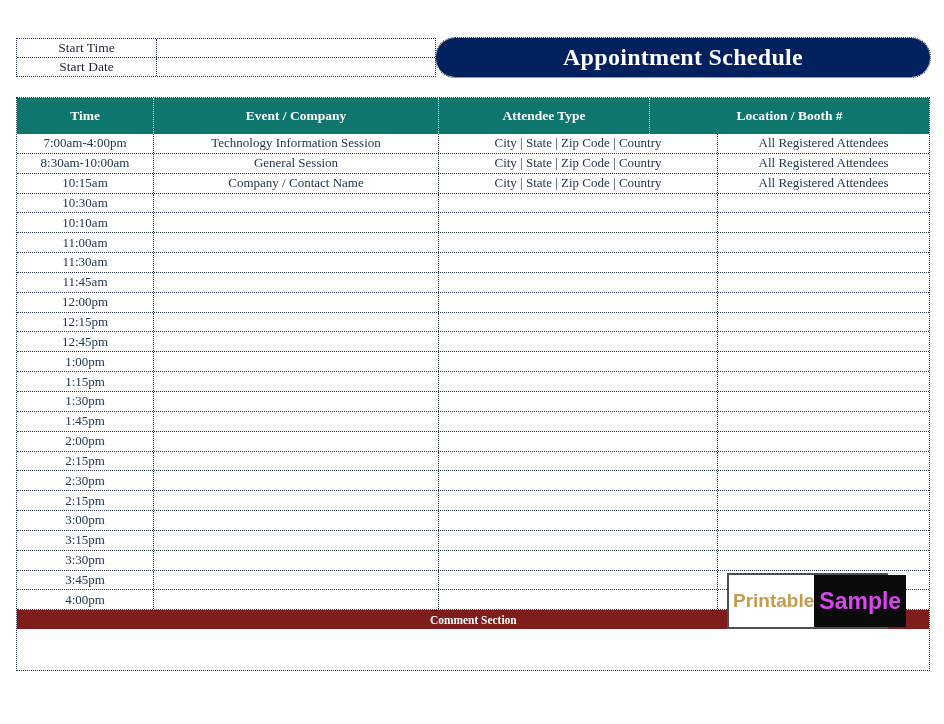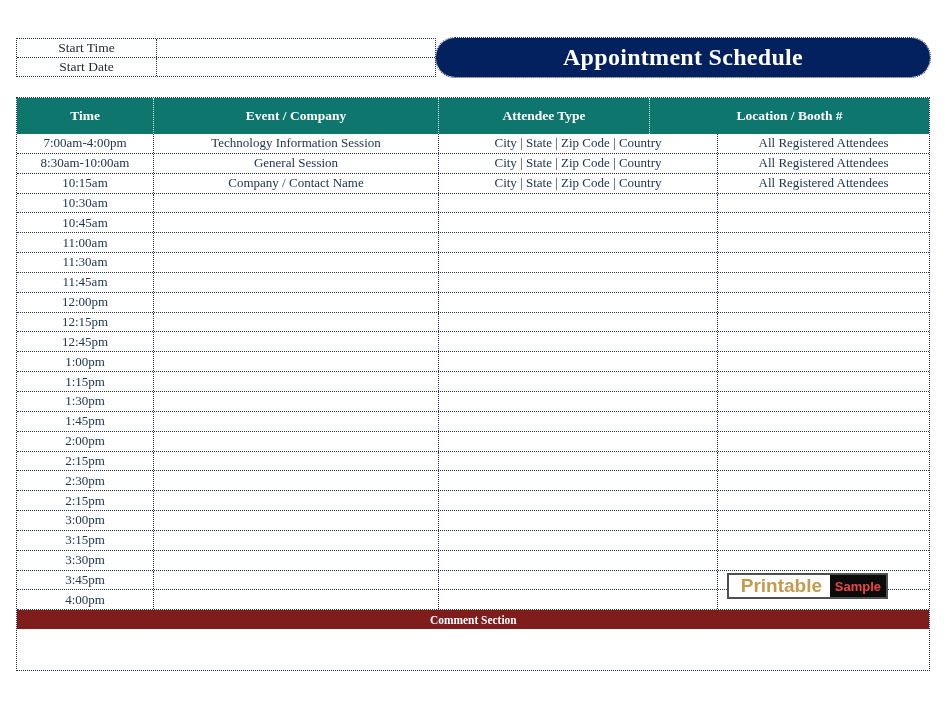--- a/index.html
+++ b/index.html
@@ -87,36 +87,36 @@
   }
   .comment-bar span {
     color: #fff; font-weight: bold; font-size: 13px;
     transform: scaleX(.88);
   }
   .comment-body { height: 41px; background: #fff; }
   
   .watermark {
     position: absolute;
     left: 727px; top: 573px;
-    width: 161px; height: 26px;
+    width: 161px; height: 56px;
     background: #ffffff;
     border: 2px solid #4f4f51;
     display: flex; align-items: stretch;
     font-family: "Liberation Sans", "DejaVu Sans", sans-serif;
   }
   .wm-first {
     flex: 1;
     display: flex; align-items: center; justify-content: center;
     color: #C49B4D; font-weight: bold; font-size: 19px;
     padding-left: 4px;
   }
   .wm-second {
     background: #0B0B0B;
     display: flex; align-items: center; justify-content: center;
-    color: #ef4444; font-weight: bold; font-size: 13px;
+    color: #d946ef; font-weight: bold; font-size: 23px;
     padding: 0 5px;
   }
 </style>
 </head>
 <body>
 
 <div class="page">
 
   <div class="top-section">
     <div class="top-left">
@@ -165,21 +165,21 @@
   </div>
 
   <div class="trow">
     <div class="cell c-time">10:30am</div>
     <div class="cell c-event"></div>
     <div class="cell c-loc"></div>
     <div class="cell c-att"></div>
   </div>
 
   <div class="trow">
-    <div class="cell c-time">10:45am</div>
+    <div class="cell c-time">10:10am</div>
     <div class="cell c-event"></div>
     <div class="cell c-loc"></div>
     <div class="cell c-att"></div>
   </div>
 
   <div class="trow">
     <div class="cell c-time">11:00am</div>
     <div class="cell c-event"></div>
     <div class="cell c-loc"></div>
     <div class="cell c-att"></div>

